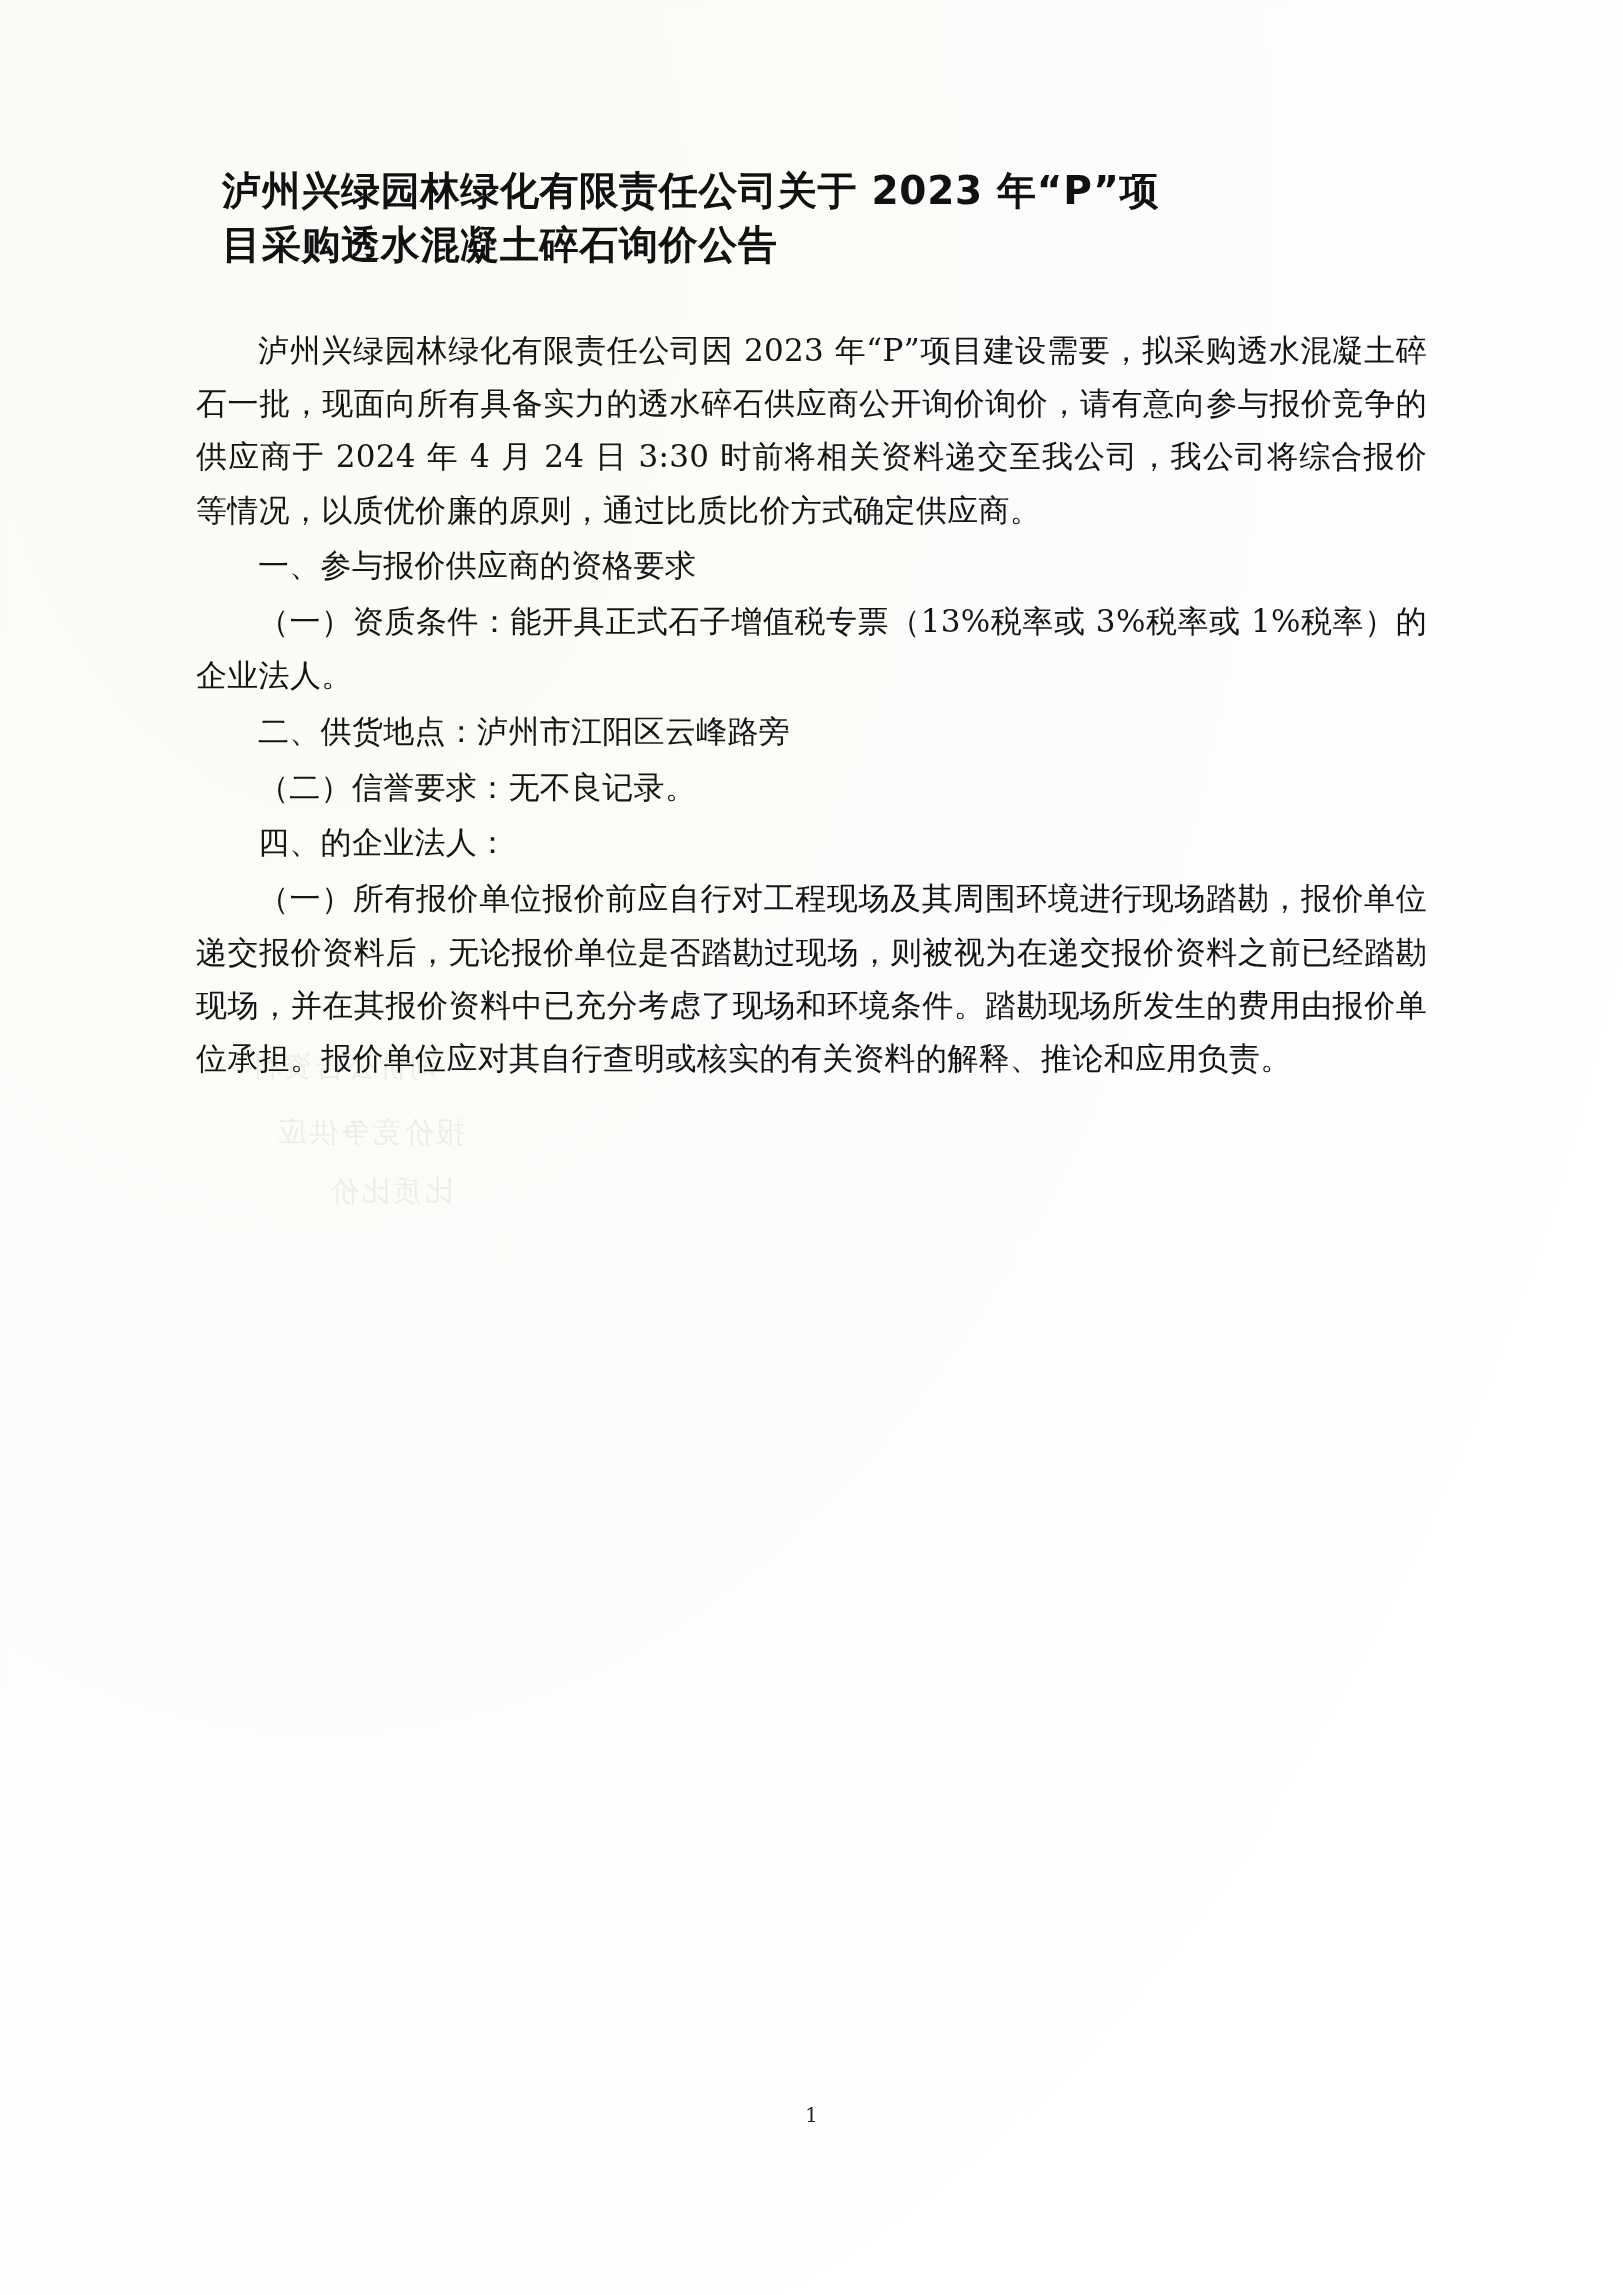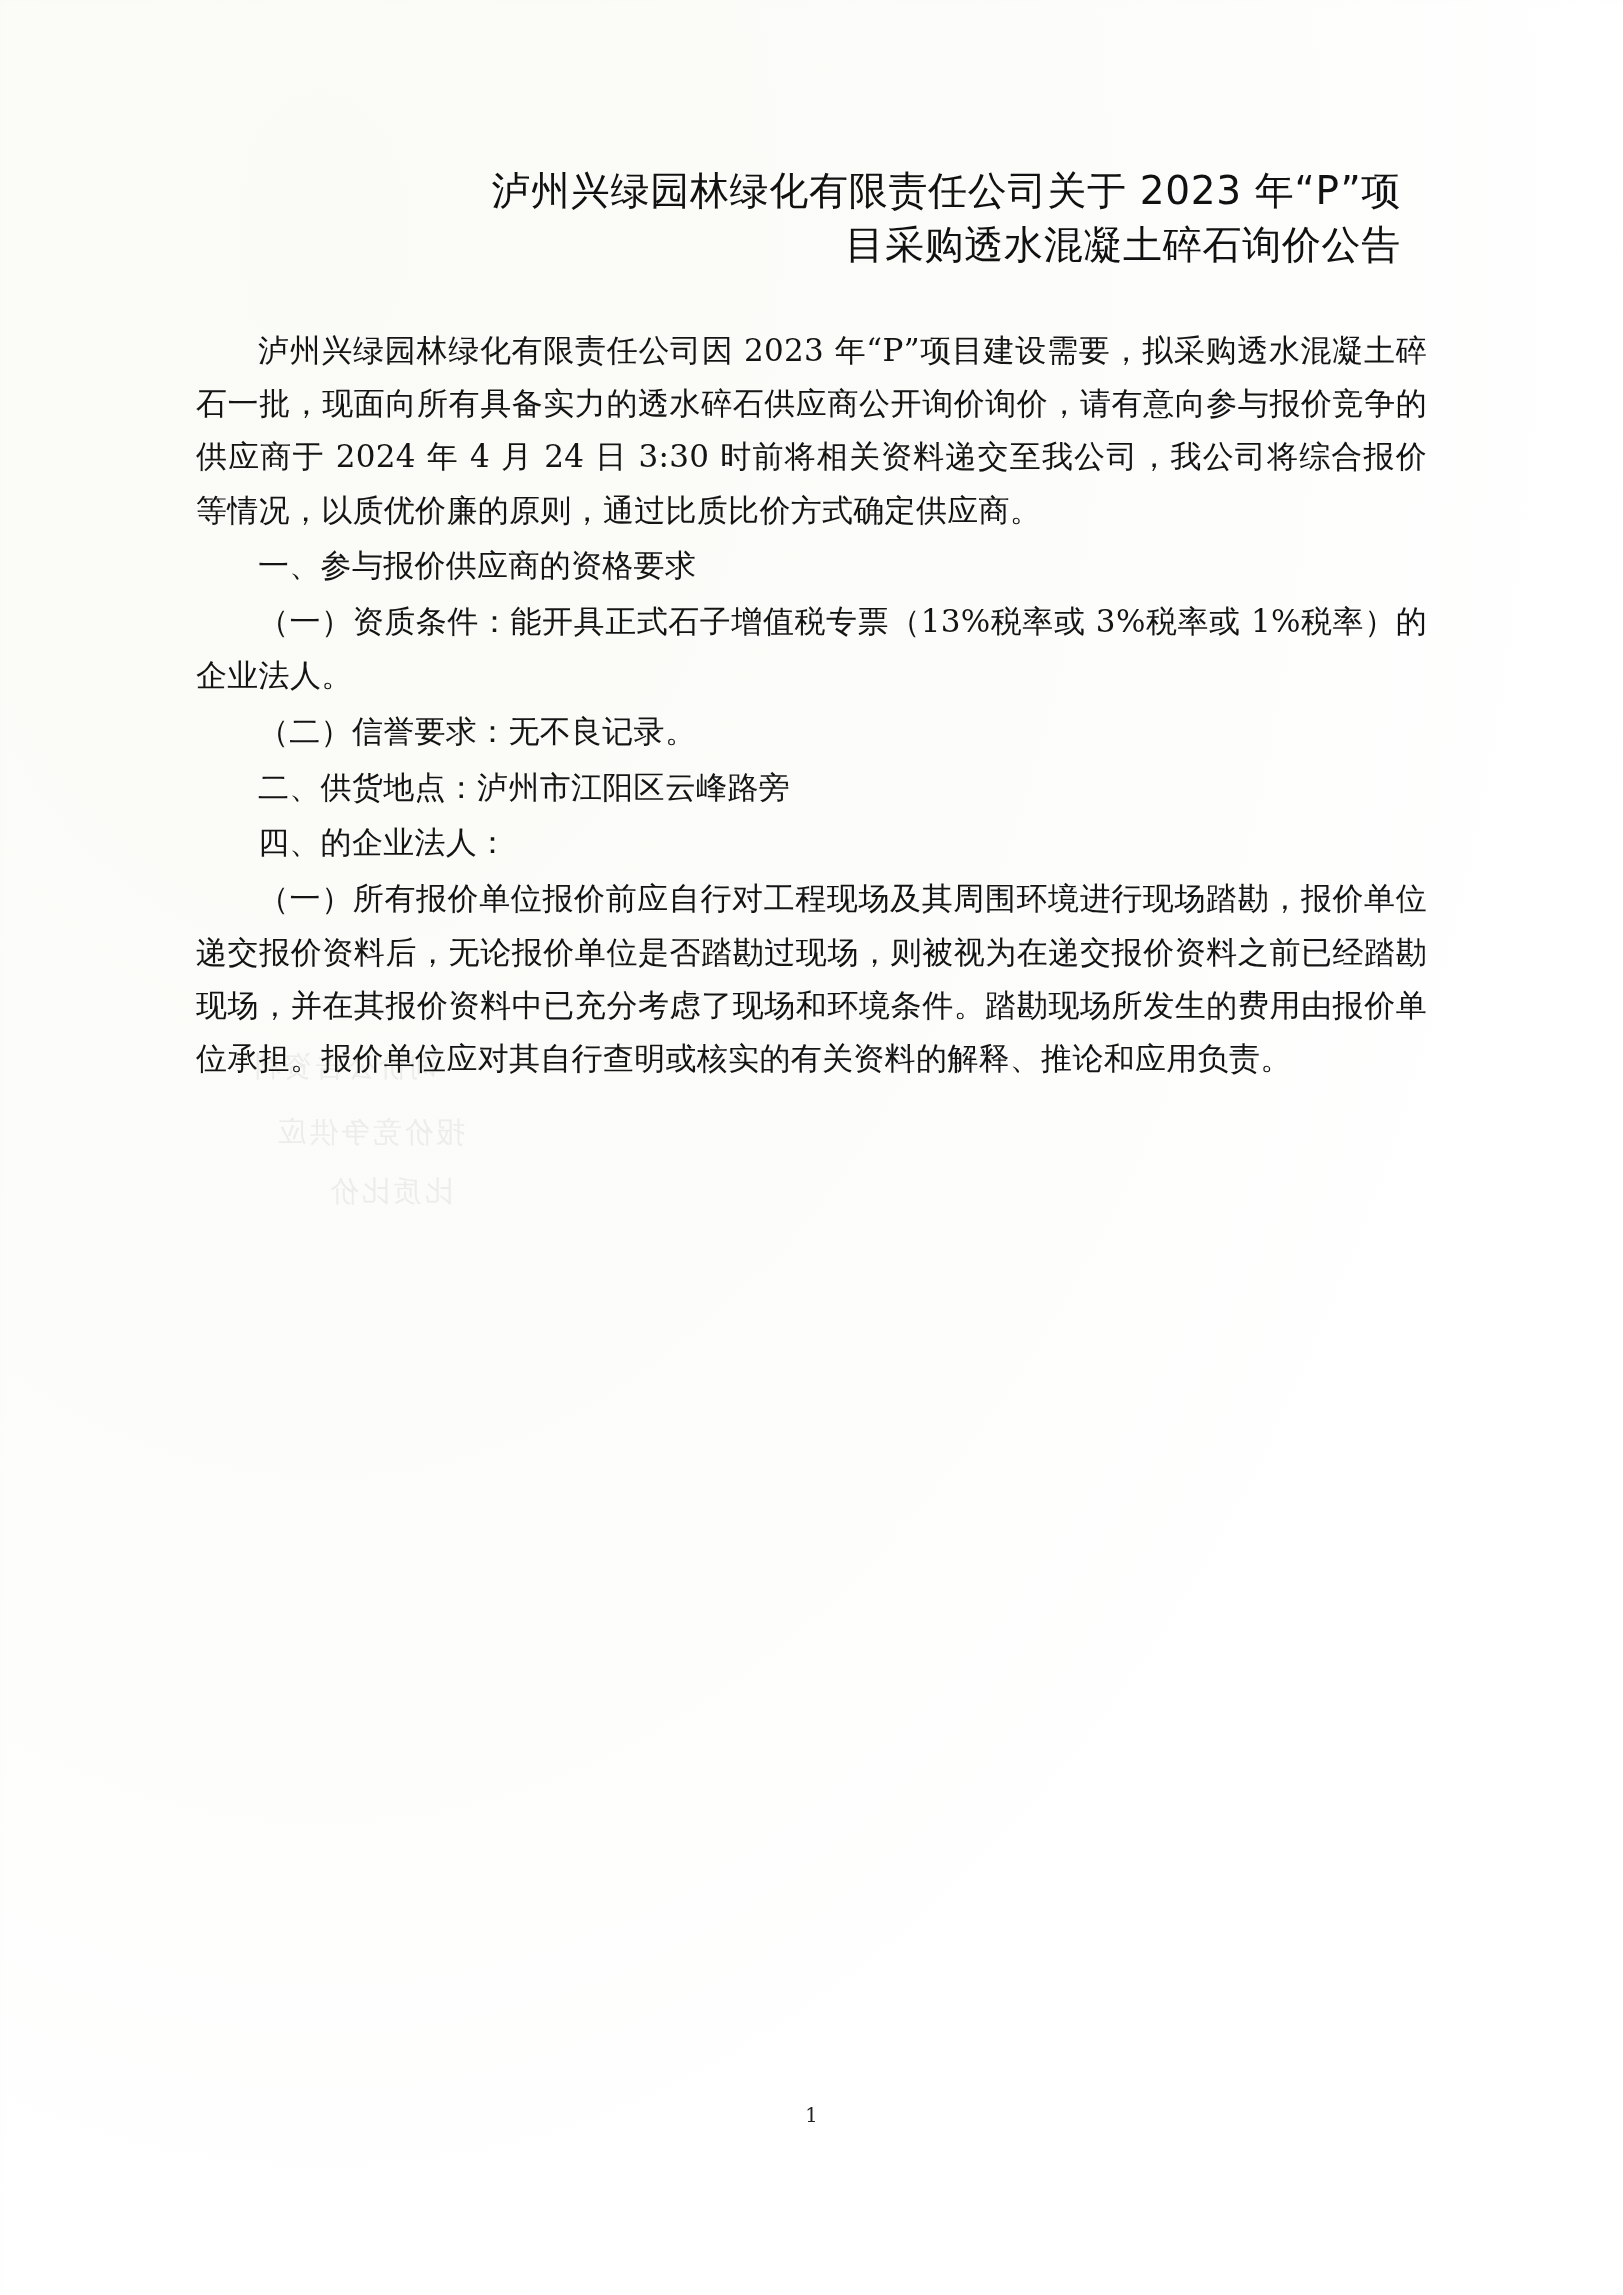--- a/index.html
+++ b/index.html
@@ -37,24 +37,24 @@
 
   .content {
     position: absolute;
     left: 196px;
     top: 164px;
     width: 1231px;
   }
 
   .doc-title {
     font-family: "DejaVu Sans", "Liberation Sans", sans-serif;
-    font-weight: normal;
+    font-weight: bold;
     font-size: 39px;
     line-height: 1.38;
-    text-align: right;
+    text-align: left;
     letter-spacing: 0.7px;
     color: #111;
     margin: 0 0 13px 0;
     padding: 0 26px;
   }
   .doc-title .line {
     display: block;
   }
 
   .body-block {
@@ -125,23 +125,23 @@
       <span class="line">泸州兴绿园林绿化有限责任公司关于 2023 年“P”项</span>
       <span class="line">目采购透水混凝土碎石询价公告</span>
     </h1>
 
     <div class="body-block">
 
       <p class="para">泸州兴绿园林绿化有限责任公司因 2023 年“P”项目建设需要，拟采购透水混凝土碎石一批，现面向所有具备实力的透水碎石供应商公开询价询价，请有意向参与报价竞争的供应商于 2024 年 4 月 24 日 3:30 时前将相关资料递交至我公司，我公司将综合报价等情况，以质优价廉的原则，通过比质比价方式确定供应商。</p>
 
       <p class="para heading">一、参与报价供应商的资格要求</p>
       <p class="para"><span class="normal">（一）资质条件：</span><span class="normal">能开具正式石子增值税专票（13%税率或 3%税率或 1%税率）的企业法人。</span></p>
+      <p class="para"><span class="heading">二、供货地点：</span><span class="normal">泸州市江阳区云峰路旁</span></p>
+
       <p class="para"><span class="normal">（二）信誉要求：</span><span class="normal">无不良记录。</span></p>
-
-      <p class="para"><span class="heading">二、供货地点：</span><span class="normal">泸州市江阳区云峰路旁</span></p>
 
 
       <p class="para heading">四、的企业法人：</p>
       <p class="para"><span class="normal">（一）</span><span class="normal">所有报价单位报价前应自行对工程现场及其周围环境进行现场踏勘，报价单位递交报价资料后，无论报价单位是否踏勘过现场，则被视为在递交报价资料之前已经踏勘现场，并在其报价资料中已充分考虑了现场和环境条件。踏勘现场所发生的费用由报价单位承担。报价单位应对其自行查明或核实的有关资料的解释、推论和应用负责。</span></p>
 
     </div>
   </div>
 
   <div class="page-number">1</div>
 

